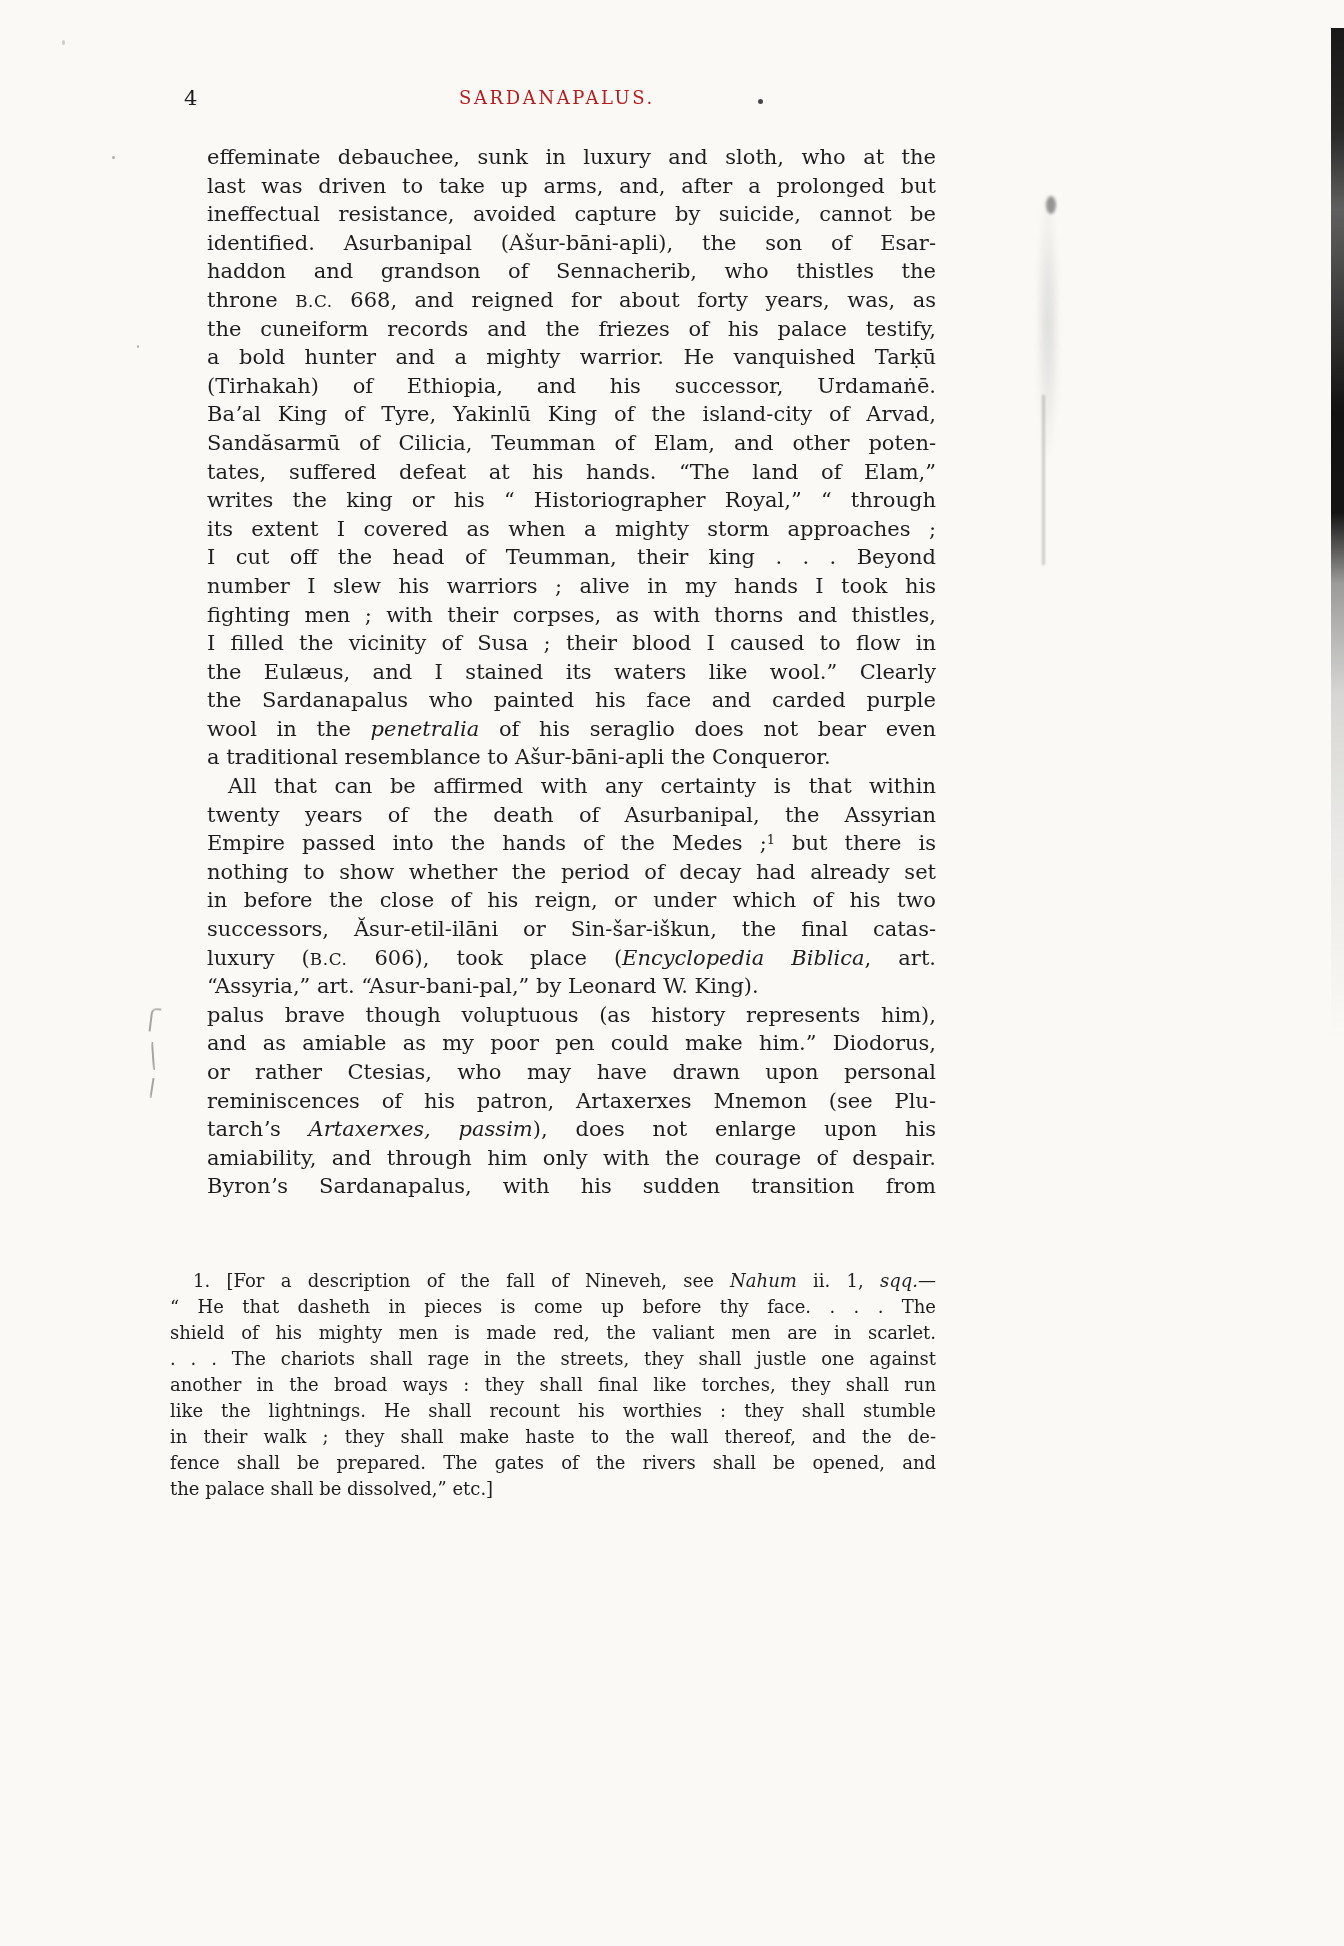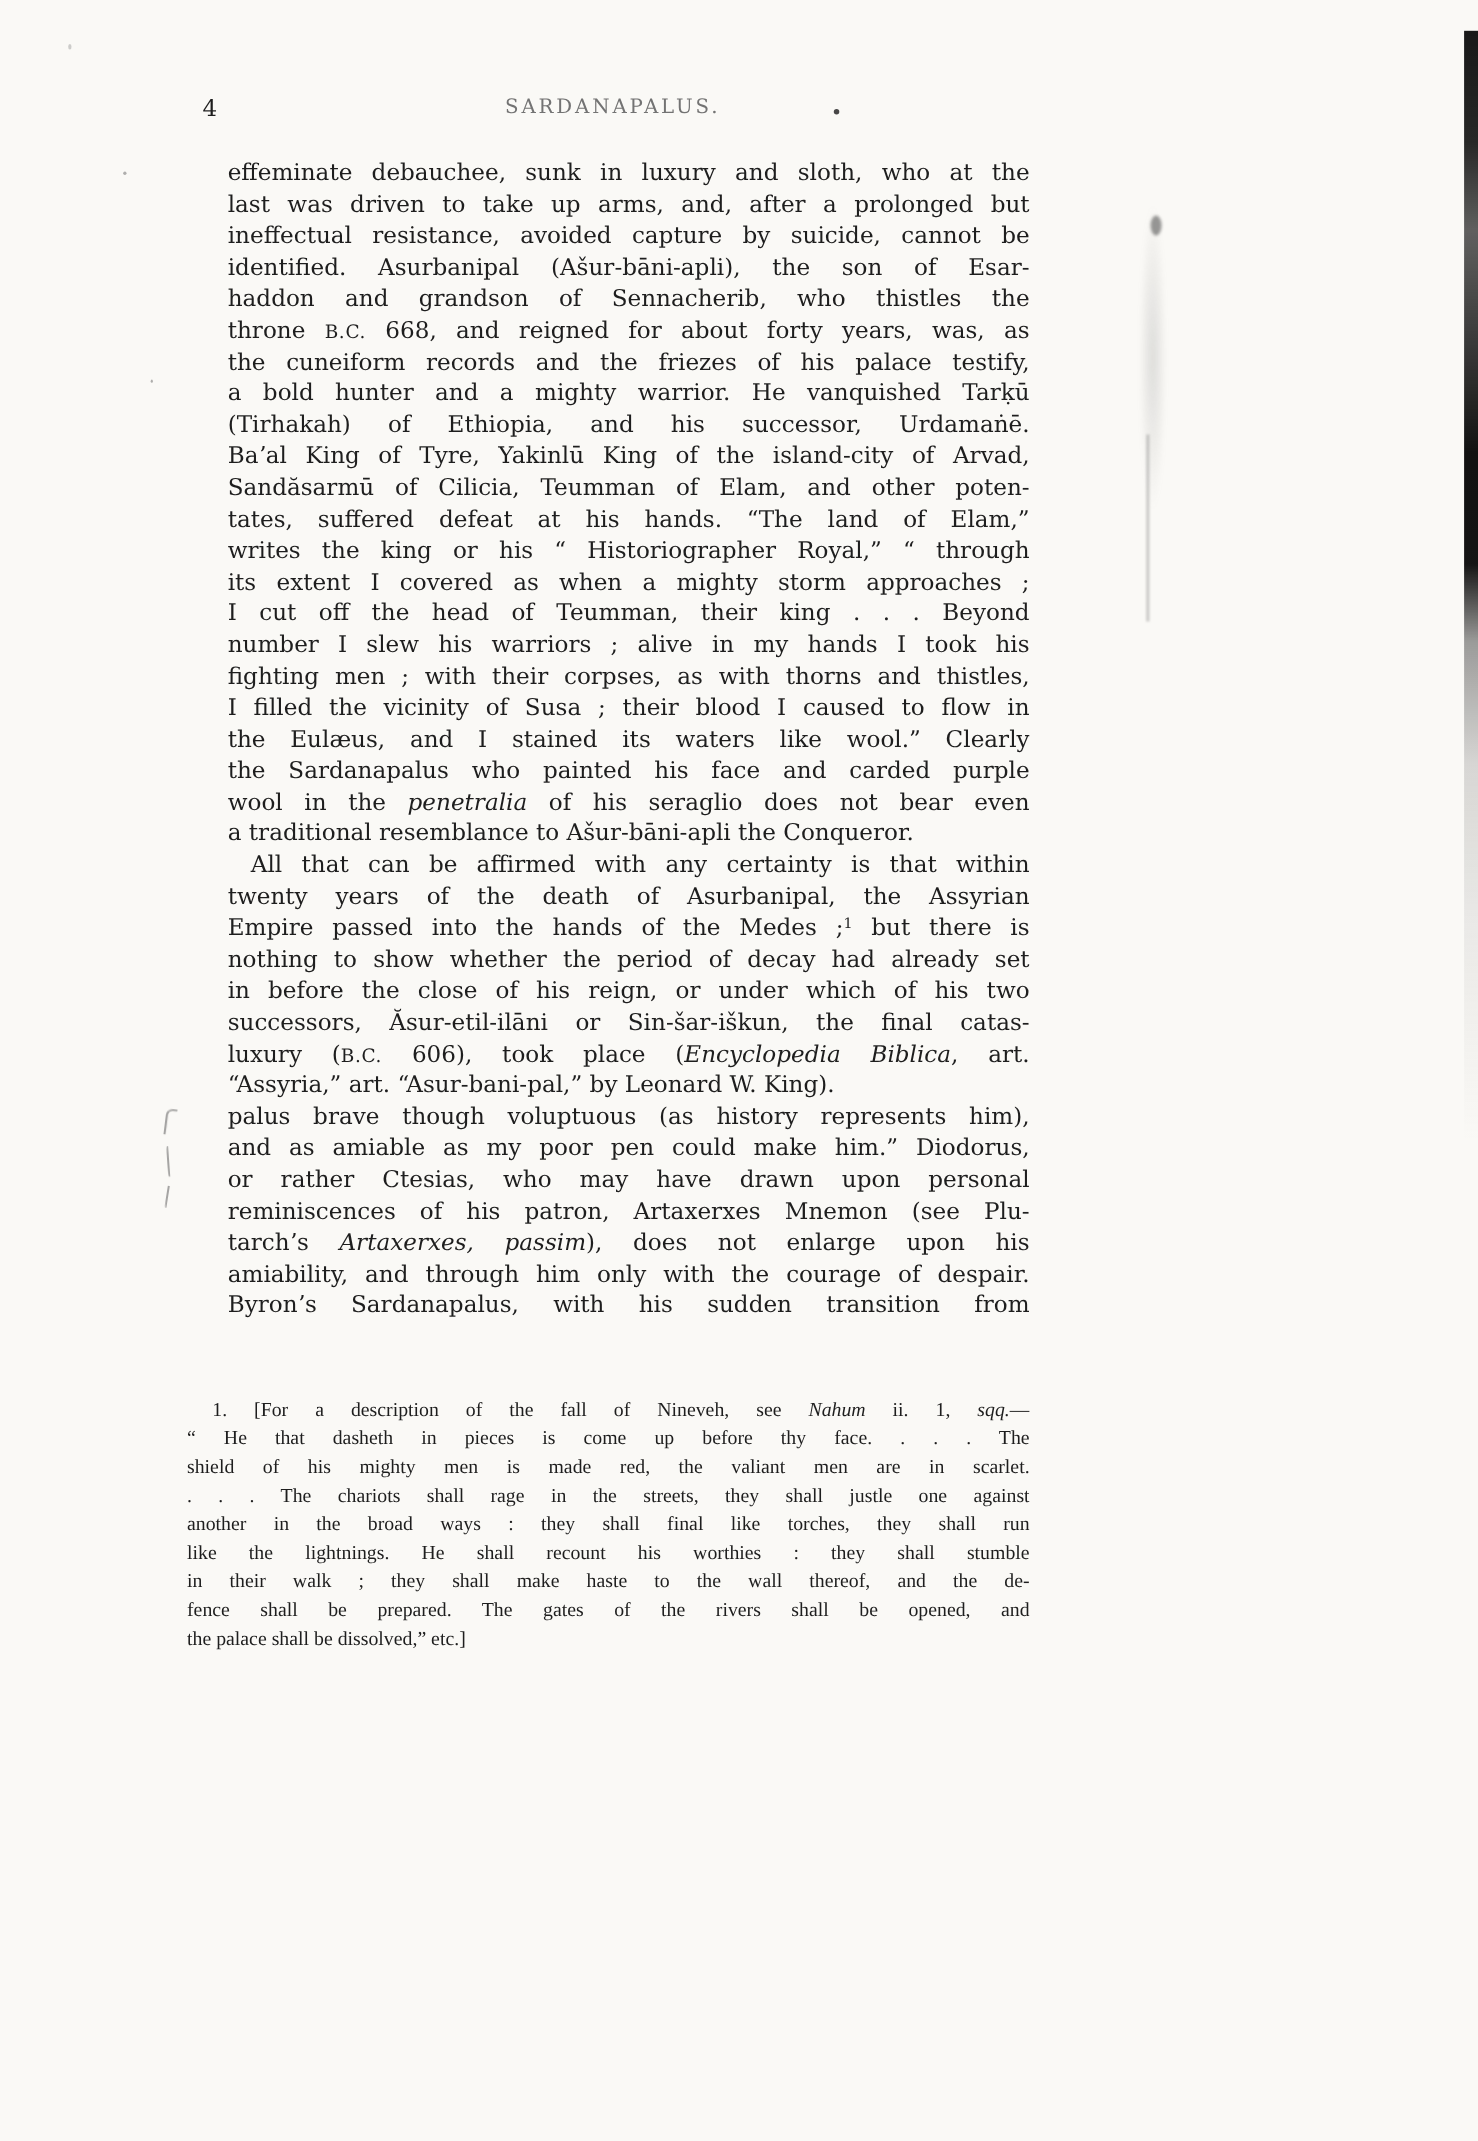--- a/index.html
+++ b/index.html
@@ -15,32 +15,32 @@
     margin: 0 auto;
     background: var(--paper);
     overflow: hidden;
     font-family: "DejaVu Serif", "Liberation Serif", serif;
     color: var(--ink);
   }
 
   
   .page-header { position: absolute; top: 86px; left: 178px; width: 758px; height: 30px; }
   .page-number { position: absolute; left: 6px; top: 0; font-size: 21px; }
-  .running-head { position: absolute; left: 0; right: 0; top: 1px; text-align: center; font-size: 18px; letter-spacing: 2.6px; color: #737373; }
+  .running-head { position: absolute; left: 0; right: 0; top: 1px; text-align: center; font-size: 18px; letter-spacing: 2.6px; color: #b91c1c; }
 
   
   .body-text {
     position: absolute; top: 143px; left: 178px; width: 758px;
     font-size: 21px; text-align: justify;
   }
   .body-text .line { height: 28.6px; line-height: 28.6px; margin-left: 29px; }
 
   .footnote {
     position: absolute; top: 1268px; left: 170px; width: 766px;
-    font-size: 18px; text-align: justify; font-family: Liberation Serif, serif;
+    font-size: 18px; text-align: justify;
   }
   .footnote .line { height: 26px; line-height: 26px; }
 
   .line { overflow: hidden; white-space: normal; }
   .line.j::after { content: ""; display: inline-block; width: 100%; height: 0; }
   .line.ind { text-indent: 21px; }
   .footnote .line.ind { text-indent: 23px; }
 
   .i  { font-style: italic; }
   .sc { font-size: 0.8em; letter-spacing: 0.6px; }

